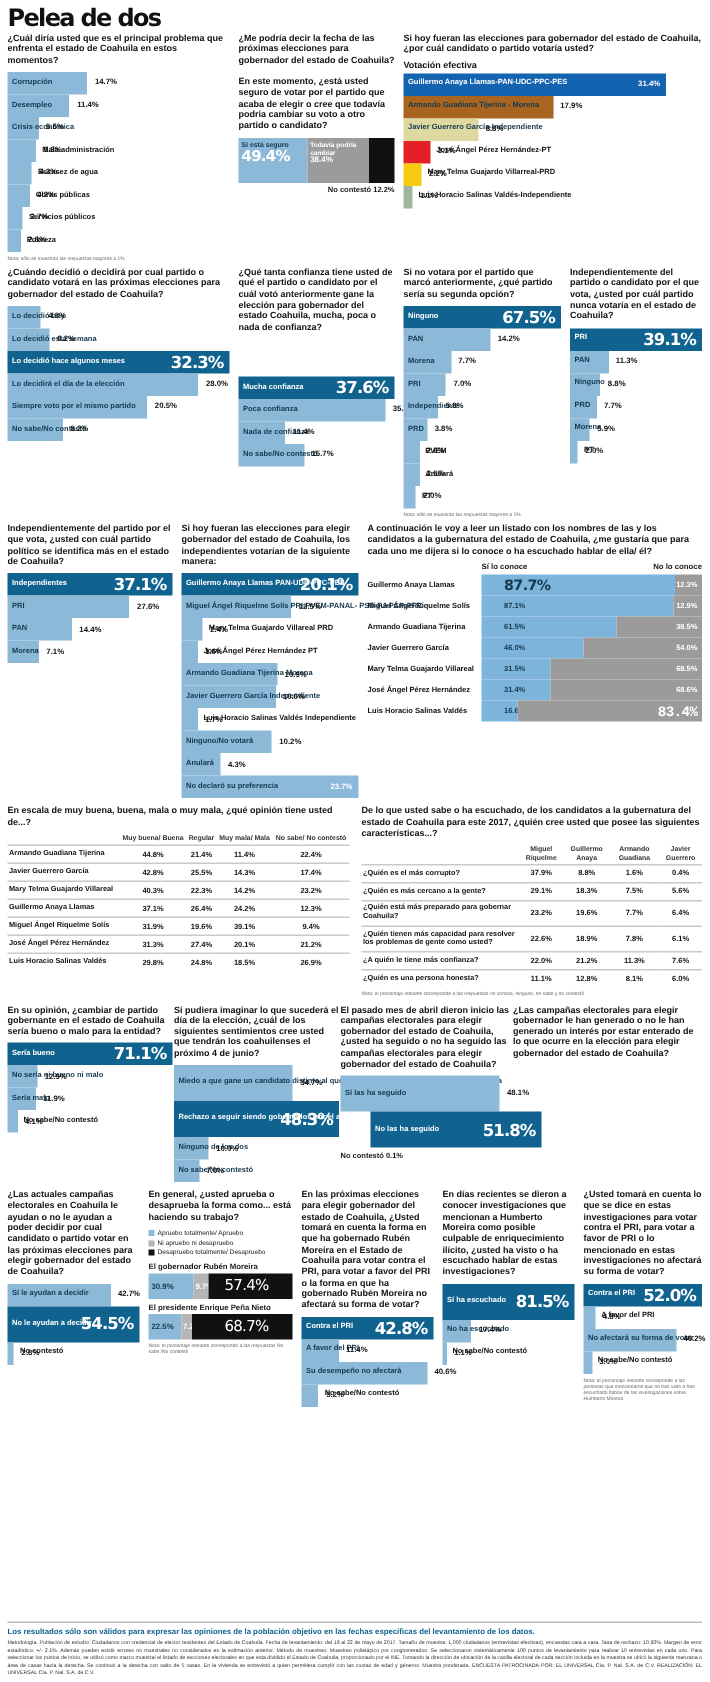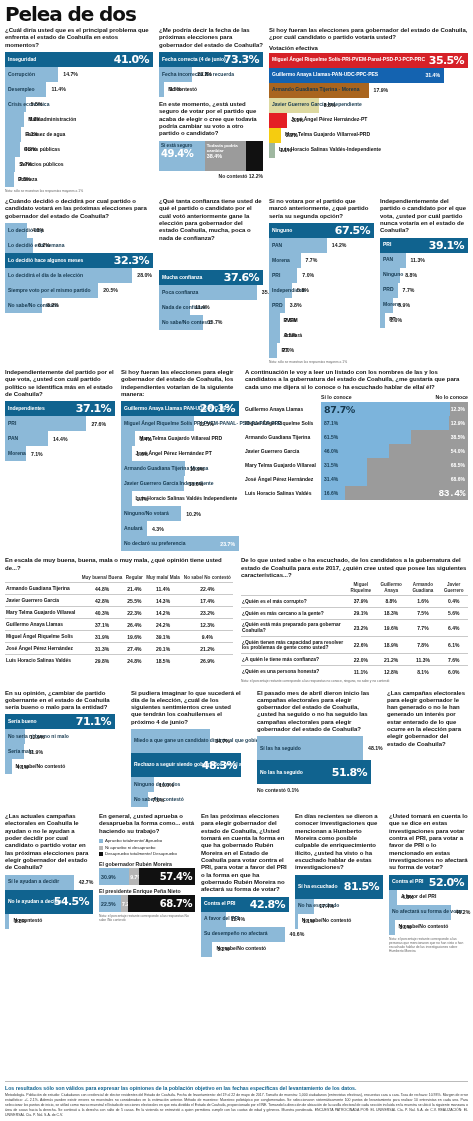--- a/index.html
+++ b/index.html
@@ -9,21 +9,21 @@
     background: #ffffff;
     font-family: "Liberation Sans", sans-serif;
     color: #1a1a1a;
     overflow: hidden;
   }
   .page { position: relative; width: 473px; height: 1121px; padding: 4px 5px; }
 
   .masthead {
     font-family: "DejaVu Sans", sans-serif;
     font-weight: bold;
-    font-size: 20px;
+    font-size: 16px;
     letter-spacing: -1.1px;
     color: #111;
     line-height: 1;
     padding-bottom: 3px;
   }
 
   .q {
     font-size: 6.0px;
     font-weight: bold;
     line-height: 1.22;
@@ -99,21 +99,21 @@
 
   
   .kn-row { display: flex; align-items: stretch; height: 14px; }
   .kn-name {
     width: 76px; font-size: 5.0px; font-weight: bold;
     display: flex; align-items: center; color: #111;
   }
   .kn-track { flex: 1; display: flex; position: relative; }
   .kn-yes { background: #7cb4dc; display: flex; align-items: center; }
   .kn-no { background: #9b9b9b; display: flex; align-items: center; justify-content: flex-end; }
-  .kn-yes span { font-size: 5.0px; font-weight: bold; color: #15384e; padding-left: 3px; }
+  .kn-yes span { font-size: 5.0px; font-weight: bold; color: #15384e; padding-left: 15px; }
   .kn-no span { font-size: 5.0px; font-weight: bold; color: #fff; padding-right: 3px; }
   .kn-yes span.big, .kn-no span.big {
     font-family: "DejaVu Sans", sans-serif; font-size: 9.5px;
     letter-spacing: -0.4px; color: #15384e;
   }
   .kn-no span.big { color: #ffffff; font-family: Liberation Mono, monospace; }
   .kn-head { display: flex; font-size: 5.2px; font-weight: bold; margin-bottom: 2px; }
 
   
   table.dt { width: 100%; border-collapse: collapse; }
@@ -135,22 +135,22 @@
   .sw { width: 4px; height: 4px; flex: 0 0 4px; margin-top: 1px; }
 
   
   .tri { display: flex; height: 17px; align-items: stretch; }
   .tri .a { background: #8cb9d8; display: flex; align-items: center; }
   .tri .b { background: #b5b5b5; display: flex; align-items: center; }
   .tri .c { background: #111111; display: flex; align-items: center; justify-content: flex-end; }
   .tri .a span { font-size: 5.2px; font-weight: bold; color: #15384e; padding-left: 2px; }
   .tri .b span { font-size: 5.2px; font-weight: bold; color: #fff; padding-left: 1px; }
   .tri .c span {
-    font-family: "DejaVu Sans", sans-serif; font-size: 10px; font-weight: bold;
-    color: #fff; padding-right: 3px; letter-spacing: -0.5px; margin-left: 43px;
+    font-family: "DejaVu Sans", sans-serif; font-size: 10px; font-weight: normal;
+    color: #fff; padding-right: 16px; letter-spacing: -0.5px; margin-left: 43px;
   }
 
   .footer {
     position: absolute; left: 5px; right: 5px; bottom: 3px;
   }
   .foot-head { font-size: 5.2px; font-weight: bold; color: #10638f; margin-bottom: 2px; }
   .foot-body { font-size: 3.5px; line-height: 1.45; color: #333; text-align: justify; }
   .spacer { height: 4px; }
   .hr { height: 0.5px; background: #bbb; margin: 3px 0; }
 </style>
@@ -160,26 +160,20 @@
 <div class="page">
 
   <div class="masthead">Pelea de dos</div>
 
   <div style="display:flex; gap:6px;">
 
     <div style="width:148px;">
       <div class="q">¿Cuál diría usted que es el principal problema que enfrenta el  estado de Coahuila en estos momentos?</div>
       <div class="barblock" id="b-q1">
           <div class="row">
-            <div class="bar hi" style="width: 100%;">
-              <div class="lbl white">Inseguridad</div>
-              <div class="pct-big">41.0%</div>
-            </div>
-          </div>
-          <div class="row">
             <div class="bar" style="width: 36%;">
               <div class="lbl inw">Corrupción</div>
               <div class="pct-out">14.7%</div>
             </div>
           </div>
           <div class="row">
             <div class="bar" style="width: 28%;">
               <div class="lbl inw">Desempleo</div>
               <div class="pct-out">11.4%</div>
             </div>
@@ -219,66 +213,40 @@
               <div class="lbl out">Pobreza</div>
               <div class="pct-out">2.5%</div>
             </div>
           </div>
         </div>
       <div class="note">Nota: sólo se muestran las respuestas mayores a 1%</div>
     </div>
 
     <div style="width:104px;">
       <div class="q">¿Me podría decir la fecha de las próximas elecciones para gobernador del estado de Coahuila?</div>
-      <div class="barblock" id="b-q2">
-          <div class="row">
-            <div class="bar hi" style="width: 100%;">
-              <div class="lbl white">Fecha correcta (4 de junio)</div>
-              <div class="pct-big">73.3%</div>
-            </div>
-          </div>
-          <div class="row">
-            <div class="bar" style="width: 32%;">
-              <div class="lbl inw">Fecha incorrecta/ No recuerda</div>
-              <div class="pct-out">23.2%</div>
-            </div>
-          </div>
-          <div class="row">
-            <div class="bar" style="width: 5%;">
-              <div class="lbl out">No contestó</div>
-              <div class="pct-out">3.5%</div>
-            </div>
-          </div>
-        </div>
       <div class="spacer"></div>
       <div class="q">En este momento, ¿está usted seguro de votar por el partido que acaba de elegir o cree que todavía podría cambiar su voto a otro partido o candidato?</div>
       <div style="display:flex; height:30px;">
         <div style="width:44%; background:#8cb9d8; padding:2px;">
           <div style="font-size:4.6px;font-weight:bold;color:#15384e;">Sí está seguro</div>
           <div style="font-family:'DejaVu Sans',sans-serif;font-size:10px;font-weight:bold;color:#fff;letter-spacing:-0.5px;">49.4%</div>
         </div>
         <div style="width:40%; background:#9b9b9b; padding:2px;">
           <div style="font-size:4.4px;font-weight:bold;color:#fff;line-height:1.15;">Todavía podría cambiar</div>
           <div style="font-size:5.4px;font-weight:bold;color:#fff;">38.4%</div>
         </div>
         <div style="width:16%; background:#111;"></div>
       </div>
       <div style="text-align:right;font-size:5.0px;font-weight:bold;margin-top:2px;">No contestó 12.2%</div>
     </div>
 
     <div style="flex:1;">
       <div class="q">Si hoy fueran las elecciones para gobernador del estado de Coahuila, ¿por cuál candidato o partido votaría usted?</div>
       <div class="sub">Votación efectiva</div>
       <div class="barblock" id="b-q6">
-          <div class="row">
-            <div class="bar" style="width: 100%; background: rgb(214, 33, 40);">
-              <div class="lbl white">Miguel Ángel Riquelme Solís-PRI-PVEM-Panal-PSD-PJ-PCP-PRC</div>
-              <div class="pct-big">35.5%</div>
-            </div>
-          </div>
           <div class="row">
             <div class="bar" style="width: 88%; background: rgb(20, 99, 176);">
               <div class="lbl white">Guillermo Anaya Llamas-PAN-UDC-PPC-PES</div>
               <div class="pct-in">31.4%</div>
             </div>
           </div>
           <div class="row">
             <div class="bar" style="width: 50%; background: rgb(169, 101, 31);">
               <div class="lbl inw">Armando Guadiana Tijerina - Morena</div>
               <div class="pct-out">17.9%</div>
@@ -792,21 +760,21 @@
               <td>12.8%</td>
               <td>8.1%</td>
               <td>6.0%</td>
             </tr>
           </tbody>
         </table>
       <div class="note">Nota: el porcentaje restante corresponde a las respuestas no conoce, ninguno, no sabe y no contestó</div>
     </div>
   </div>
 
-  <div style="display:flex; gap:16px; margin-top:6px;">
+  <div style="display:flex; gap:1px; margin-top:6px;">
     <div style="width:110px;">
       <div class="q">En su opinión, ¿cambiar de partido gobernante en el estado de Coahuila sería bueno o malo para la entidad?</div>
       <div class="barblock" id="b-q14">
           <div class="row">
             <div class="bar hi" style="width: 100%;">
               <div class="lbl white">Sería bueno</div>
               <div class="pct-big">71.1%</div>
             </div>
           </div>
           <div class="row">
@@ -861,21 +829,21 @@
     <div style="width:114px;">
       <div class="q">El pasado mes de abril dieron inicio las campañas electorales para elegir gobernador del estado de Coahuila, ¿usted ha seguido o no ha seguido las campañas electorales para elegir gobernador del estado de Coahuila?</div>
       <div class="barblock" id="b-q16">
           <div class="row">
             <div class="bar tall2" style="width: 93%;">
               <div class="lbl inw">Sí las ha seguido</div>
               <div class="pct-out">48.1%</div>
             </div>
           </div>
           <div class="row">
-            <div class="bar hi tall2" style="width: 100%;">
+            <div class="bar hi tall2" style="width: 100%; margin-left: 20px;">
               <div class="lbl white">No las ha seguido</div>
               <div class="pct-big">51.8%</div>
             </div>
           </div>
           <div class="row">
             <div style="font-size: 5px; font-weight: bold; padding: 3px 0px 0px;">No contestó  0.1%</div>
           </div>
         </div>
     </div>
     <div style="flex:1;">

